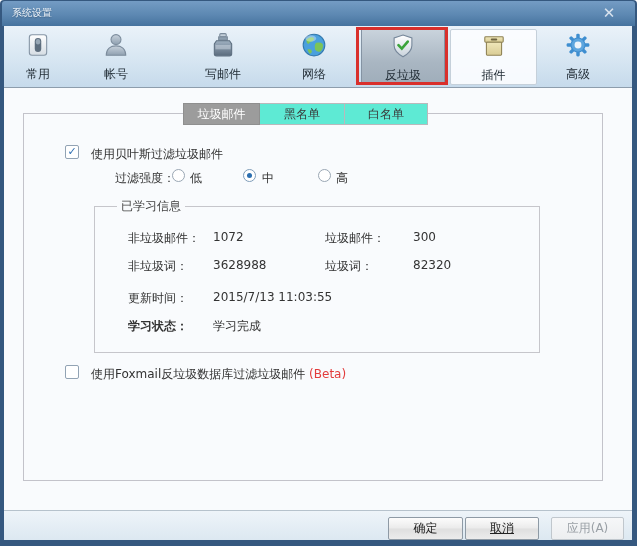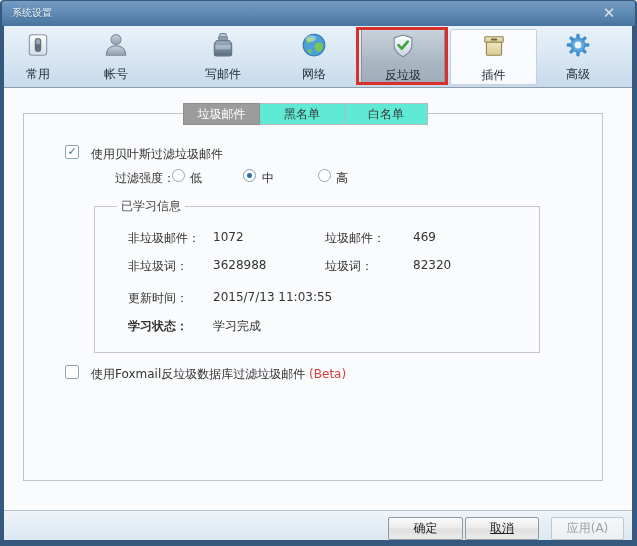--- a/index.html
+++ b/index.html
@@ -235,21 +235,21 @@
     <div class="lbl" style="left:258px; top:144px;">中</div>
     <div class="radio" style="left:314px; top:143px;"></div>
     <div class="lbl" style="left:332px; top:144px;">高</div>
 
     <div class="groupbox"></div>
     <div class="group-legend">已学习信息</div>
 
     <div class="lbl" style="left:124px; top:204px;">非垃圾邮件：</div>
     <div class="lbl g-val" style="left:209px; top:204px;">1072</div>
     <div class="lbl" style="left:321px; top:204px;">垃圾邮件：</div>
-    <div class="lbl g-val" style="left:409px; top:204px;">469</div>
+    <div class="lbl g-val" style="left:409px; top:204px;">300</div>
 
     <div class="lbl" style="left:124px; top:232px;">非垃圾词：</div>
     <div class="lbl g-val" style="left:209px; top:232px;">3628988</div>
     <div class="lbl" style="left:321px; top:232px;">垃圾词：</div>
     <div class="lbl g-val" style="left:409px; top:232px;">82320</div>
 
     <div class="lbl" style="left:124px; top:264px;">更新时间：</div>
     <div class="lbl g-val" style="left:209px; top:264px;">2015/7/13 11:03:55</div>
 
     <div class="lbl" style="left:124px; top:292px;font-weight:bold;">学习状态：</div>

